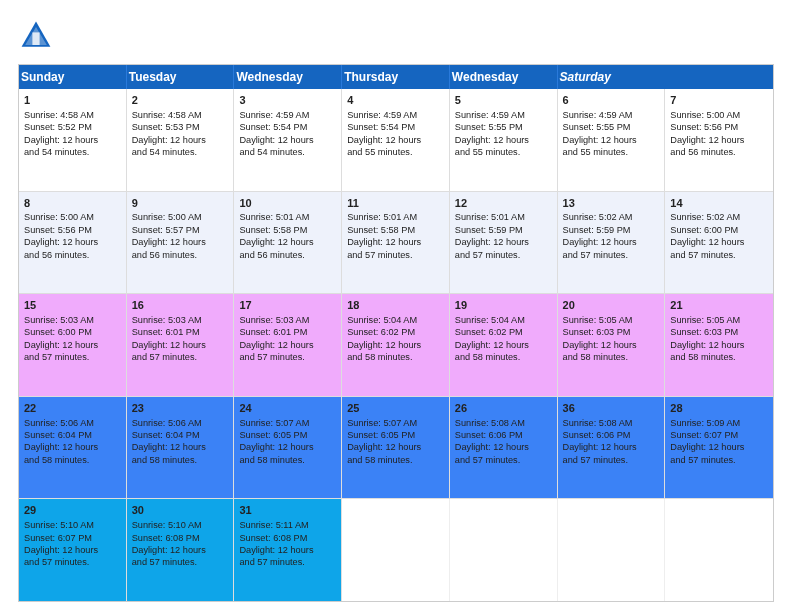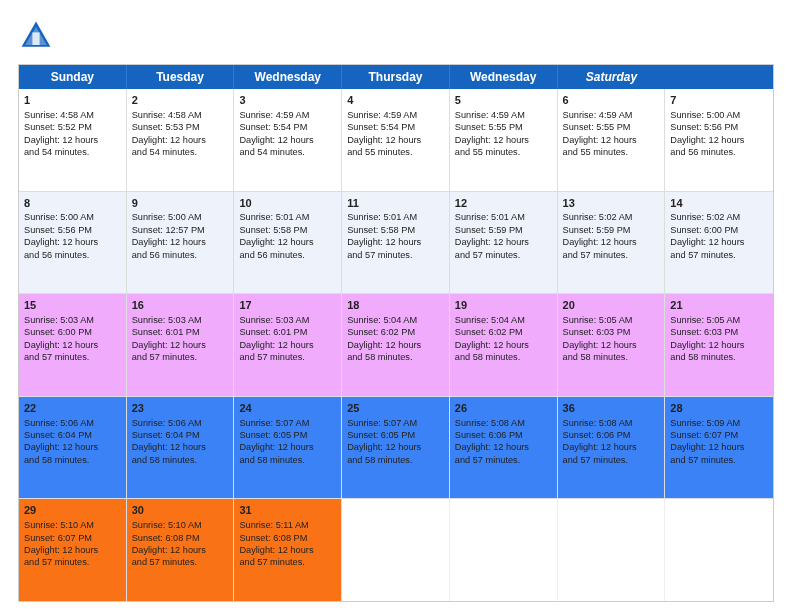--- a/index.html
+++ b/index.html
@@ -61,21 +61,20 @@
     }
     .cal-header {
       display: grid;
       grid-template-columns: repeat(7, 1fr);
       background: #1565c0;
     }
     .cal-header-cell {
       color: #fff;
       font-size: 12px;
       font-weight: bold;
-      text-align: center;
       padding: 5px 2px;
       border-right: 1px solid #2a7adb;
     }
     .cal-header-cell:last-child { border-right: none; font-style: italic; }
     .cal-body {
       flex: 1;
       display: flex;
       flex-direction: column;
     }
     .cal-row {
@@ -100,21 +99,21 @@
       font-size: 11px;
       font-weight: bold;
       display: block;
       margin-bottom: 1px;
     }
     
     .row-0 .cal-cell { background: #fff; }
     .row-1 .cal-cell { background: #eef2fb; }
     .row-2 .cal-cell { background: #f0abfc; }
     .row-3 .cal-cell { background: #3b82f6; }
-    .row-4 .cal-cell { background: #f97316; }
+    .row-4 .cal-cell { background: #0ea5e9; }
     .row-0 .cal-cell.empty, .row-1 .cal-cell.empty,
     .row-2 .cal-cell.empty, .row-3 .cal-cell.empty,
     .row-4 .cal-cell.empty { background: inherit; opacity: 0.5; }
   </style>
 </head>
 <body>
 
 <div class="page">
   <div class="header">
     <div class="logo">
@@ -199,21 +198,21 @@
           <div class="cal-cell">
             <span class="day-num">8</span>
             <div>Sunrise: 5:00 AM</div>
             <div>Sunset: 5:56 PM</div>
             <div>Daylight: 12 hours</div>
             <div>and 56 minutes.</div>
           </div>
           <div class="cal-cell">
             <span class="day-num">9</span>
             <div>Sunrise: 5:00 AM</div>
-            <div>Sunset: 12:57 PM</div>
+            <div>Sunset: 5:57 PM</div>
             <div>Daylight: 12 hours</div>
             <div>and 56 minutes.</div>
           </div>
           <div class="cal-cell">
             <span class="day-num">10</span>
             <div>Sunrise: 5:01 AM</div>
             <div>Sunset: 5:58 PM</div>
             <div>Daylight: 12 hours</div>
             <div>and 56 minutes.</div>
           </div>

